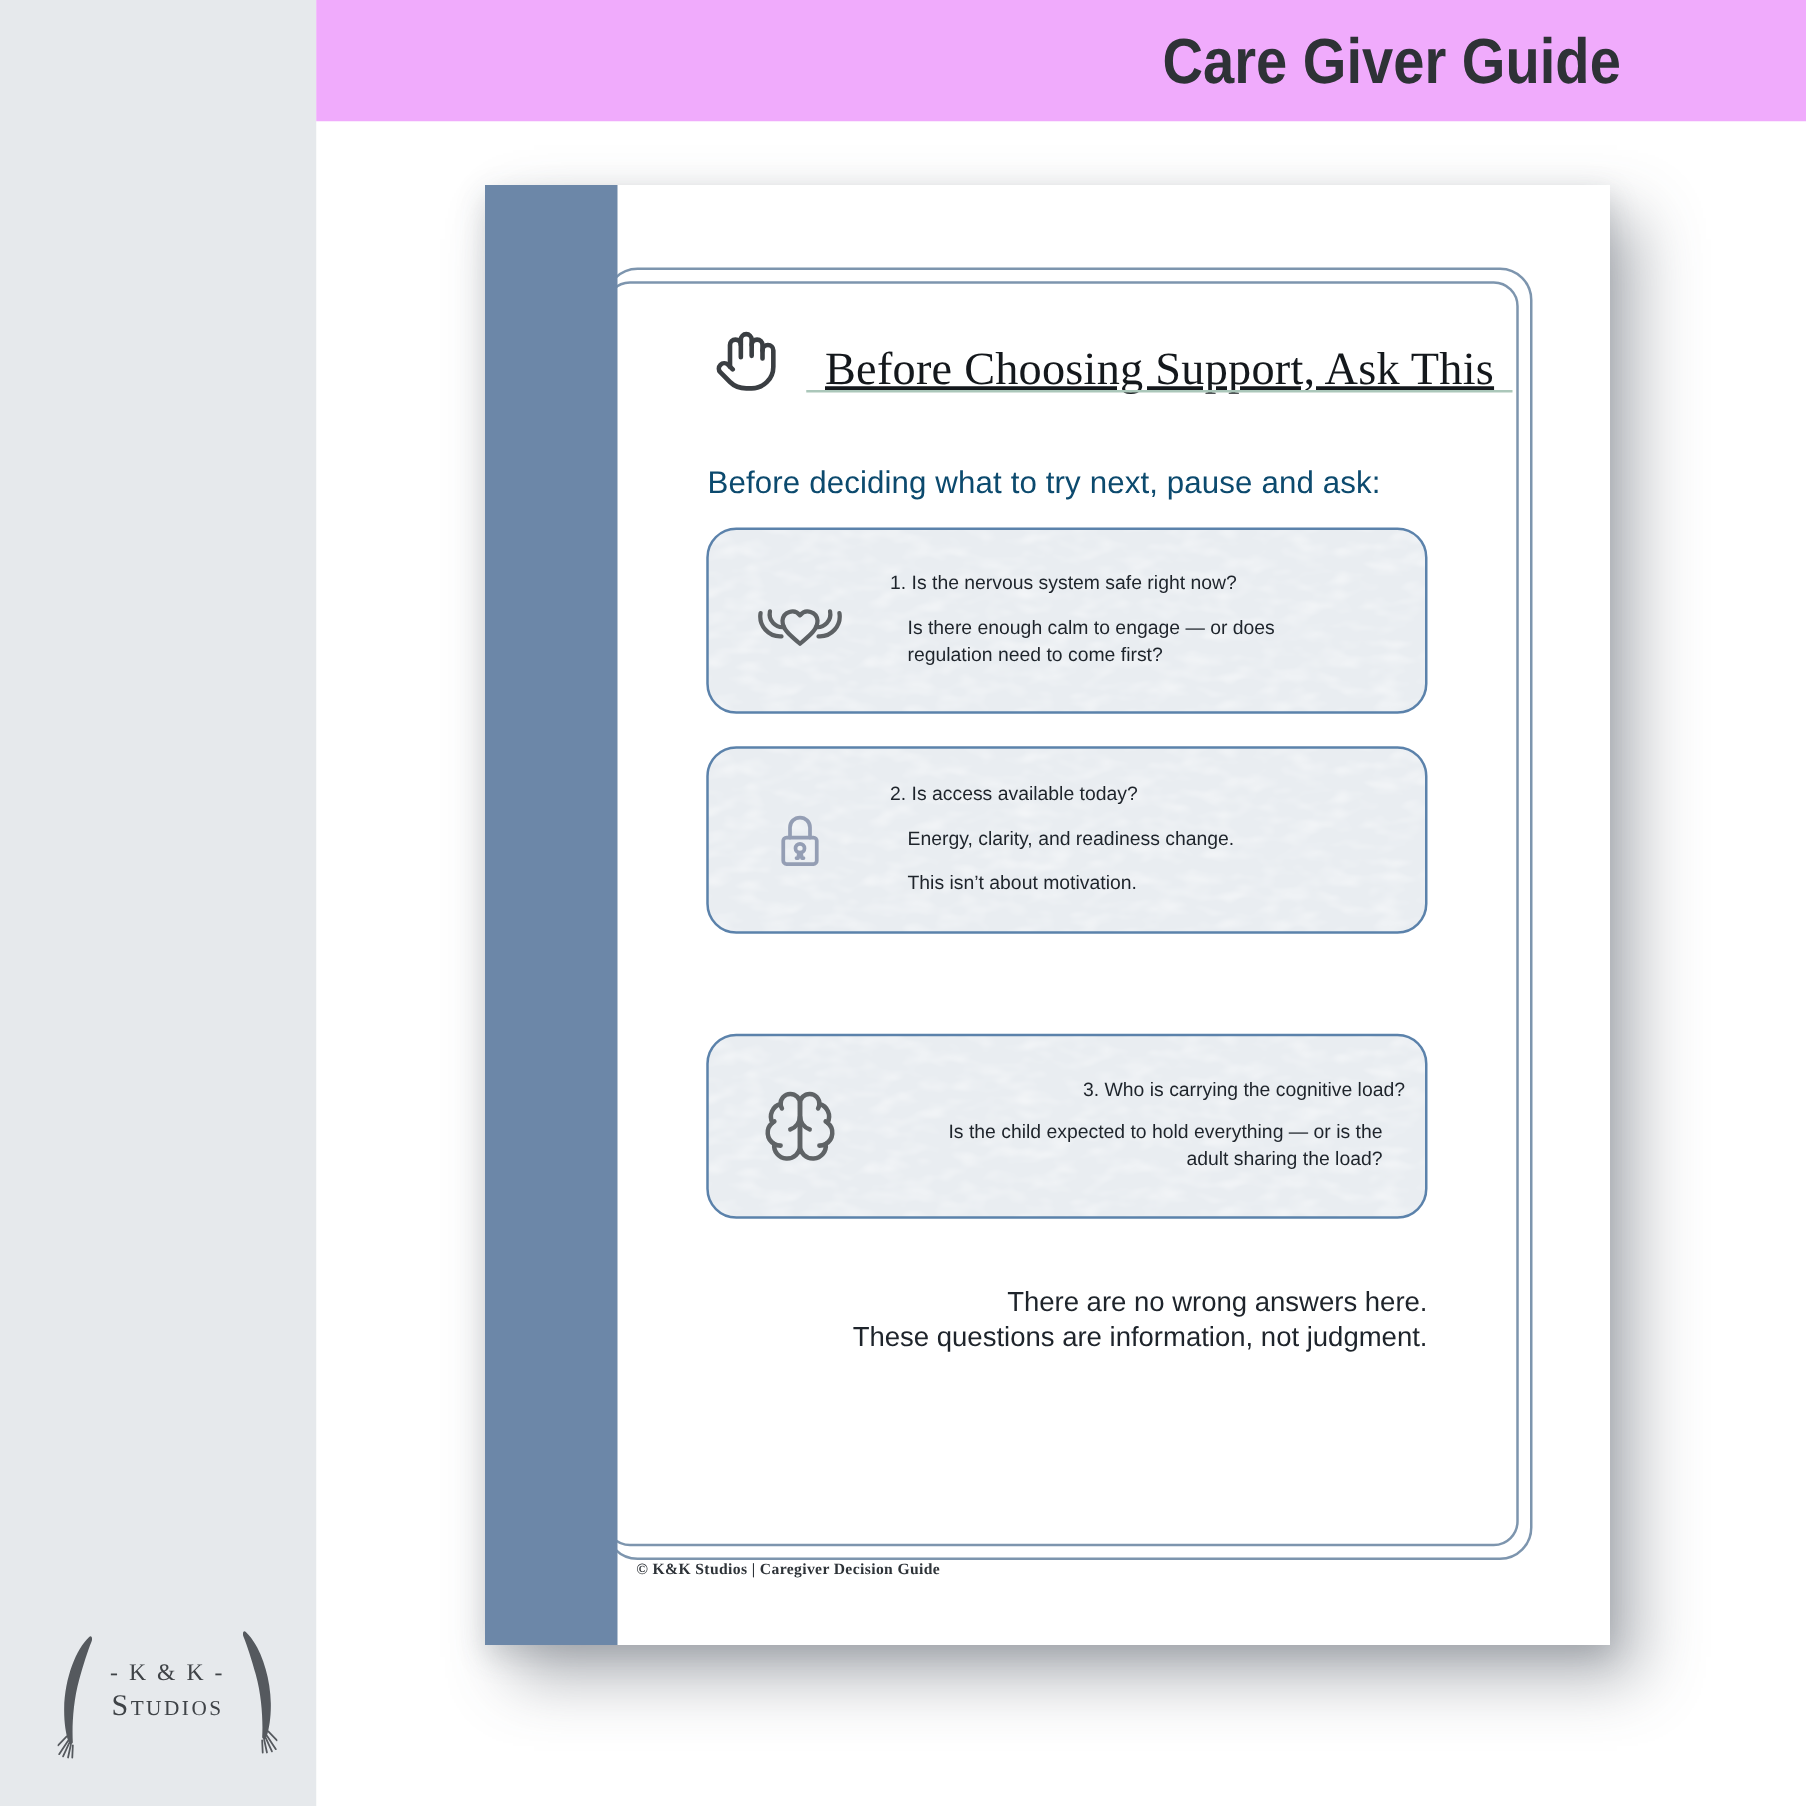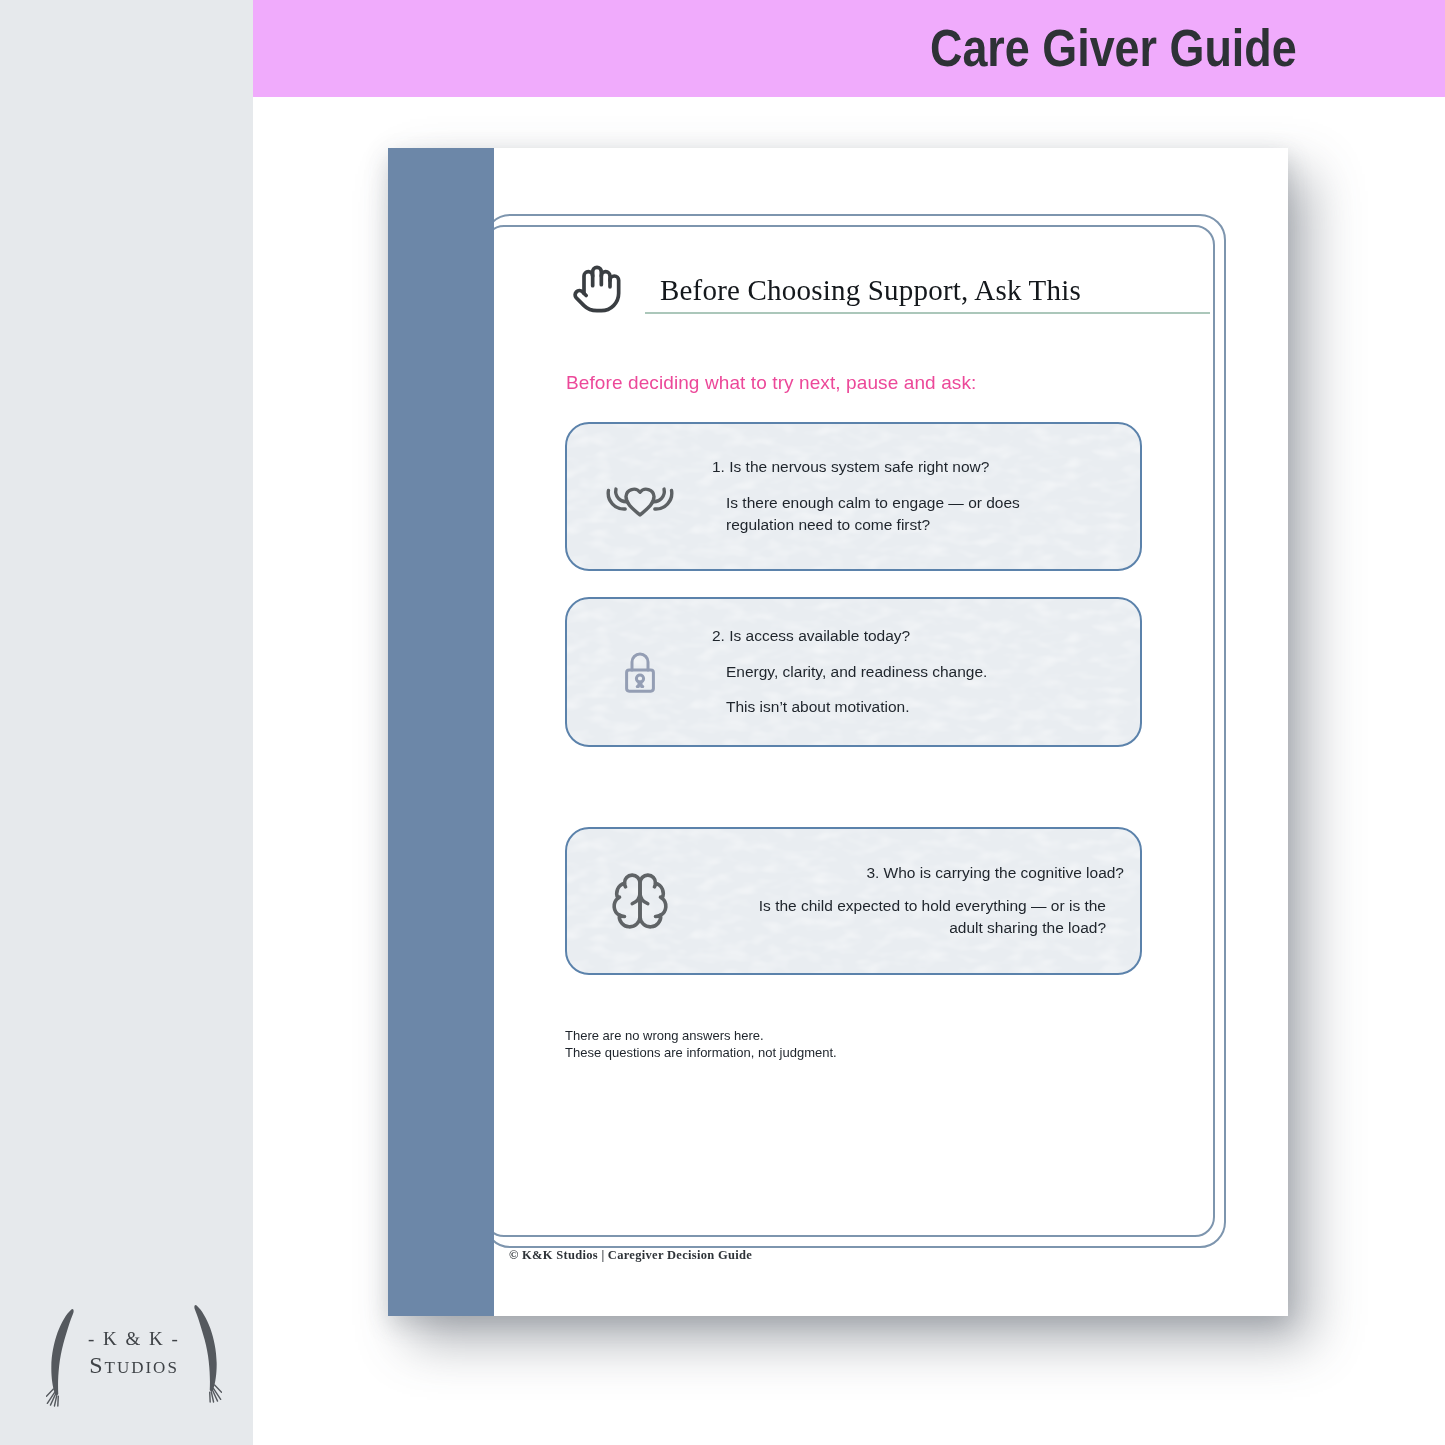--- a/index.html
+++ b/index.html
@@ -21,40 +21,40 @@
           box-shadow: 22px 26px 48px rgba(75,80,92,0.42), 0 8px 22px rgba(75,80,92,0.22); }
   .spine { position:absolute; left:0; top:0; width:106px; height:100%; background:#6c87a8; z-index:3; }
   .frame-outer { position:absolute; left:96px; top:66px; right:62px; bottom:68px;
                  border:2px solid #7d95ae; border-radius:26px; z-index:1; }
   .frame-inner { position:absolute; left:96px; top:77px; right:73px; bottom:79px;
                  border:2px solid #7d95ae; border-radius:20px; z-index:1; }
   .content { position:absolute; inset:0; z-index:2; }
 
   .hand-icon { position:absolute; left:183px; top:110px; }
   .page-title { position:absolute; left:272px; top:126px; font-family:"Liberation Serif", serif;
-                font-size:29px; color:#14181c; white-space:nowrap; letter-spacing:0.2px; }
+                font-size:37px; color:#14181c; white-space:nowrap; letter-spacing:0.2px;text-decoration:underline; }
   .title-underline { position:absolute; left:257px; top:164px; width:565px; height:2px; background:#abc7ba; }
-  .intro { position:absolute; left:178px; top:224px; font-size:19px; color:#ec4899; letter-spacing:0.1px; }
+  .intro { position:absolute; left:178px; top:224px; font-size:25px; color:#0c4a6e; letter-spacing:0.1px; }
 
   .card { position:absolute; left:177px; width:577px; background:#e9edf1;
           border:2px solid #5b82ab; border-radius:24px; display:flex; align-items:center; overflow:hidden; }
   .card-1 { top:274px; height:149px; }
   .card-2 { top:449px; height:150px; }
   .card-3 { top:679px; height:148px;text-align:right; }
   .card-texture { position:absolute; inset:0; width:100%; height:100%; pointer-events:none; }
   .card-icon { position:relative; width:145px; flex:0 0 145px; display:flex; justify-content:center; align-items:center; }
   .card-body { position:relative; flex:1; padding-right:16px; font-size:15.5px; color:#1e242b; line-height:1.45; }
   .card-q { margin-bottom:13px; }
   .card-sub { margin-left:14px; margin-bottom:13px; }
   .card-sub:last-child { margin-bottom:0; }
   .w352 { width:352px; }
   .w378 { width:378px; margin-left:16px; }
 
-  .closing { position:absolute; left:177px; top:880px; width:577px; text-align:left;
-             font-size:13px; color:#1e242b; line-height:1.28; }
+  .closing { position:absolute; left:177px; top:880px; width:577px; text-align:right;
+             font-size:22px; color:#1e242b; line-height:1.28; }
   .page-footer { position:absolute; left:121px; top:1100px; font-family:"Liberation Serif", serif;
                  font-size:12.5px; font-weight:600; color:#2e3338; letter-spacing:0.3px; }
 
   
   .logo { position:absolute; left:34px; top:1300px; width:200px; height:132px; }
   .feather { position:absolute; top:8px; width:32px; height:100px; }
   .feather-left { left:12px; }
   .feather-right { right:12px; top:4px; transform:scaleX(-1); }
   .logo-text { position:absolute; left:0; right:0; top:28px; text-align:center;
                font-family:"Liberation Serif", serif; color:#3f4347; }

